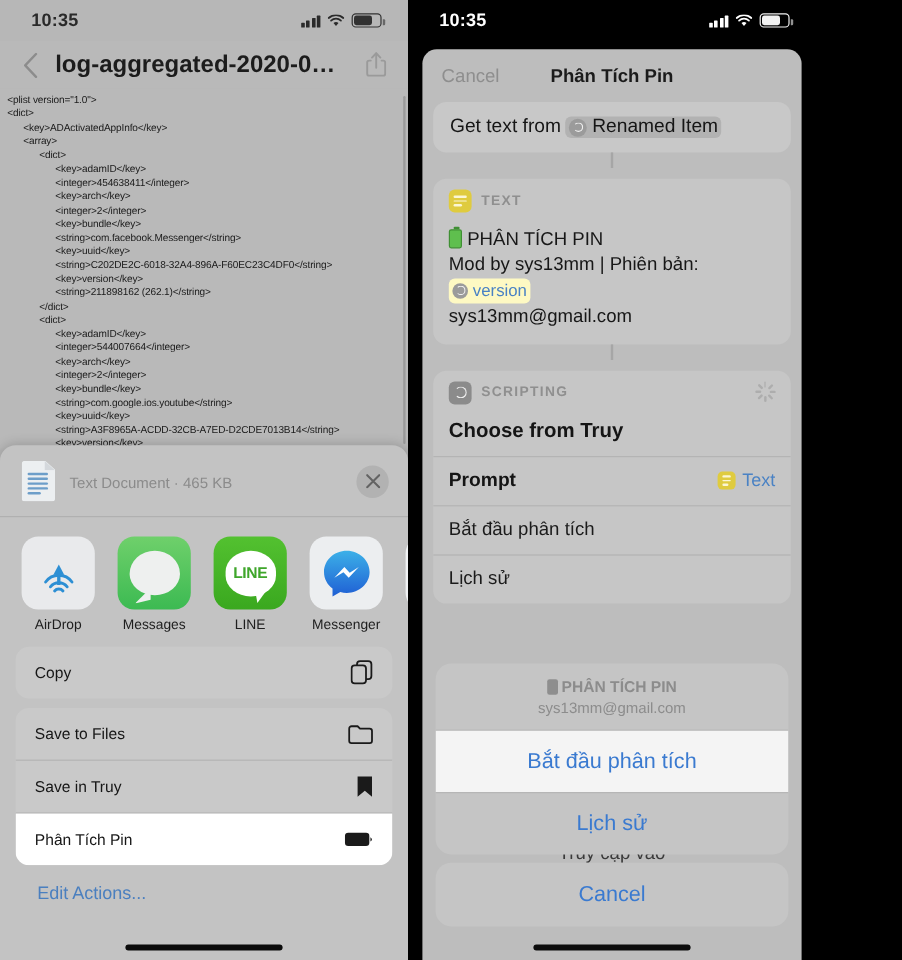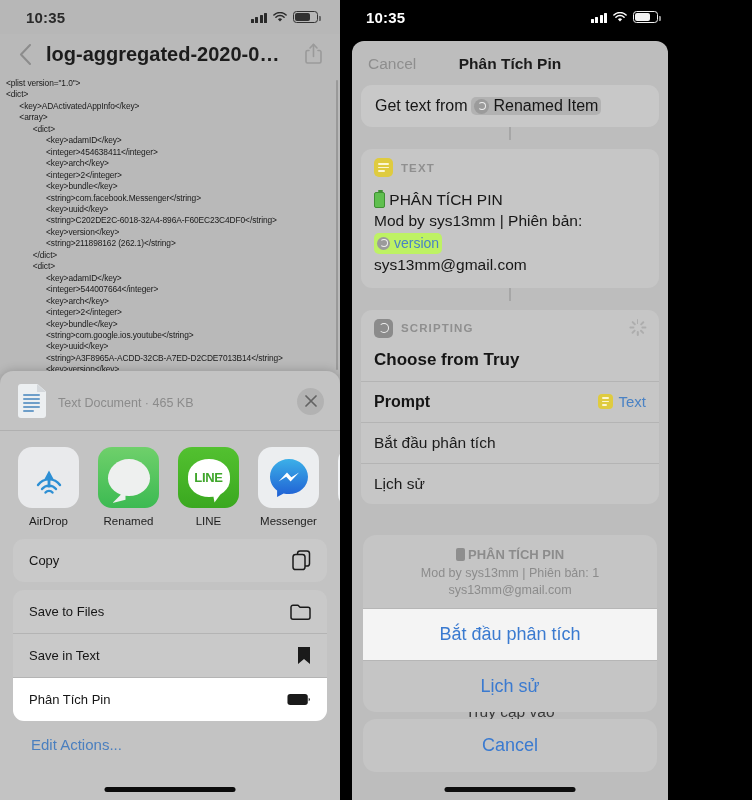--- a/index.html
+++ b/index.html
@@ -320,21 +320,21 @@
               <path d="M20 12.5 24.5 21h-9z" fill="#2d8fd4"></path>
               <rect x="18.6" y="19.5" width="2.8" height="10" fill="#2d8fd4"></rect>
             </svg>
           </div>
           <div class="app-lbl">AirDrop</div>
         </div>
         <div class="app">
           <div class="app-ico ico-messages">
               <div class="msg-bubble"></div>
             </div>
-          <div class="app-lbl">Renamed</div>
+          <div class="app-lbl">Messages</div>
         </div>
         <div class="app">
           <div class="app-ico ico-line">
             <div class="line-bubble">
                 <span>LINE</span>
               </div>
           </div>
           <div class="app-lbl">LINE</div>
         </div>
         <div class="app">
@@ -382,21 +382,21 @@
           <div class="act-row">
             <span>Save to Files</span>
             <span class="act-ico">
               <svg width="21" height="17" viewBox="0 0 21 17">
                   <path d="M1 4.2a2 2 0 0 1 2-2h5l2 2h8a2 2 0 0 1 2 2v8a2 2 0 0 1-2 2H3a2 2 0 0 1-2-2z" stroke="#1a1a1a" stroke-width="1.5" fill="none" stroke-linejoin="round"></path>
                 </svg>
             </span>
           </div>
           <div class="blk-sep"></div>
           <div class="act-row">
-            <span>Save in Text</span>
+            <span>Save in Truy</span>
             <span class="act-ico">
               <svg width="14" height="19" viewBox="0 0 14 19">
                   <path d="M1 1h12v17l-6-5-6 5z" fill="#1a1a1a"></path>
                 </svg>
             </span>
           </div>
           <div class="blk-sep"></div>
           <div class="act-row highlight">
             <span>Phân Tích Pin</span>
             <span class="act-ico">
@@ -465,21 +465,21 @@
                 <i></i>
                 <i></i>
               </span>
             <span class="cat">TEXT</span>
           </div>
           <div class="blk-body">
             <div class="text-content">
               <span class="batt-emoji"></span>
               <span>PHÂN TÍCH PIN</span><br>
               <span>Mod by sys13mm | Phiên bản:</span>
-              <span class="chip" style="background:#bef264;padding:0 3px">
+              <span class="chip" style="background:#fef9c3;padding:0 3px">
                 <span class="var-ico" style="width:13px;height:13px"></span>
                 <span class="link-var">version</span>
               </span><br>
               <span>sys13mm@gmail.com</span>
             </div>
           </div>
         </div>
         <div class="sc-connector"></div>
 
         <div class="sc-block">
@@ -520,21 +520,20 @@
       </div>
 
       <div class="peek">Truy cập vào</div>
 
       <div class="as">
         <div class="as-group">
           <div class="as-head">
             <div class="t1">
               <span class="batt-gray"></span><span>PHÂN TÍCH PIN</span>
             </div>
-            <div class="t2">Mod by sys13mm | Phiên bản: 1</div>
             <div class="t3">sys13mm@gmail.com</div>
           </div>
           <div class="as-sep"></div>
           <div class="as-btn prominent">Bắt đầu phân tích</div>
           <div class="as-sep"></div>
           <div class="as-btn">Lịch sử</div>
         </div>
         <div class="as-cancel">Cancel</div>
       </div>
 

